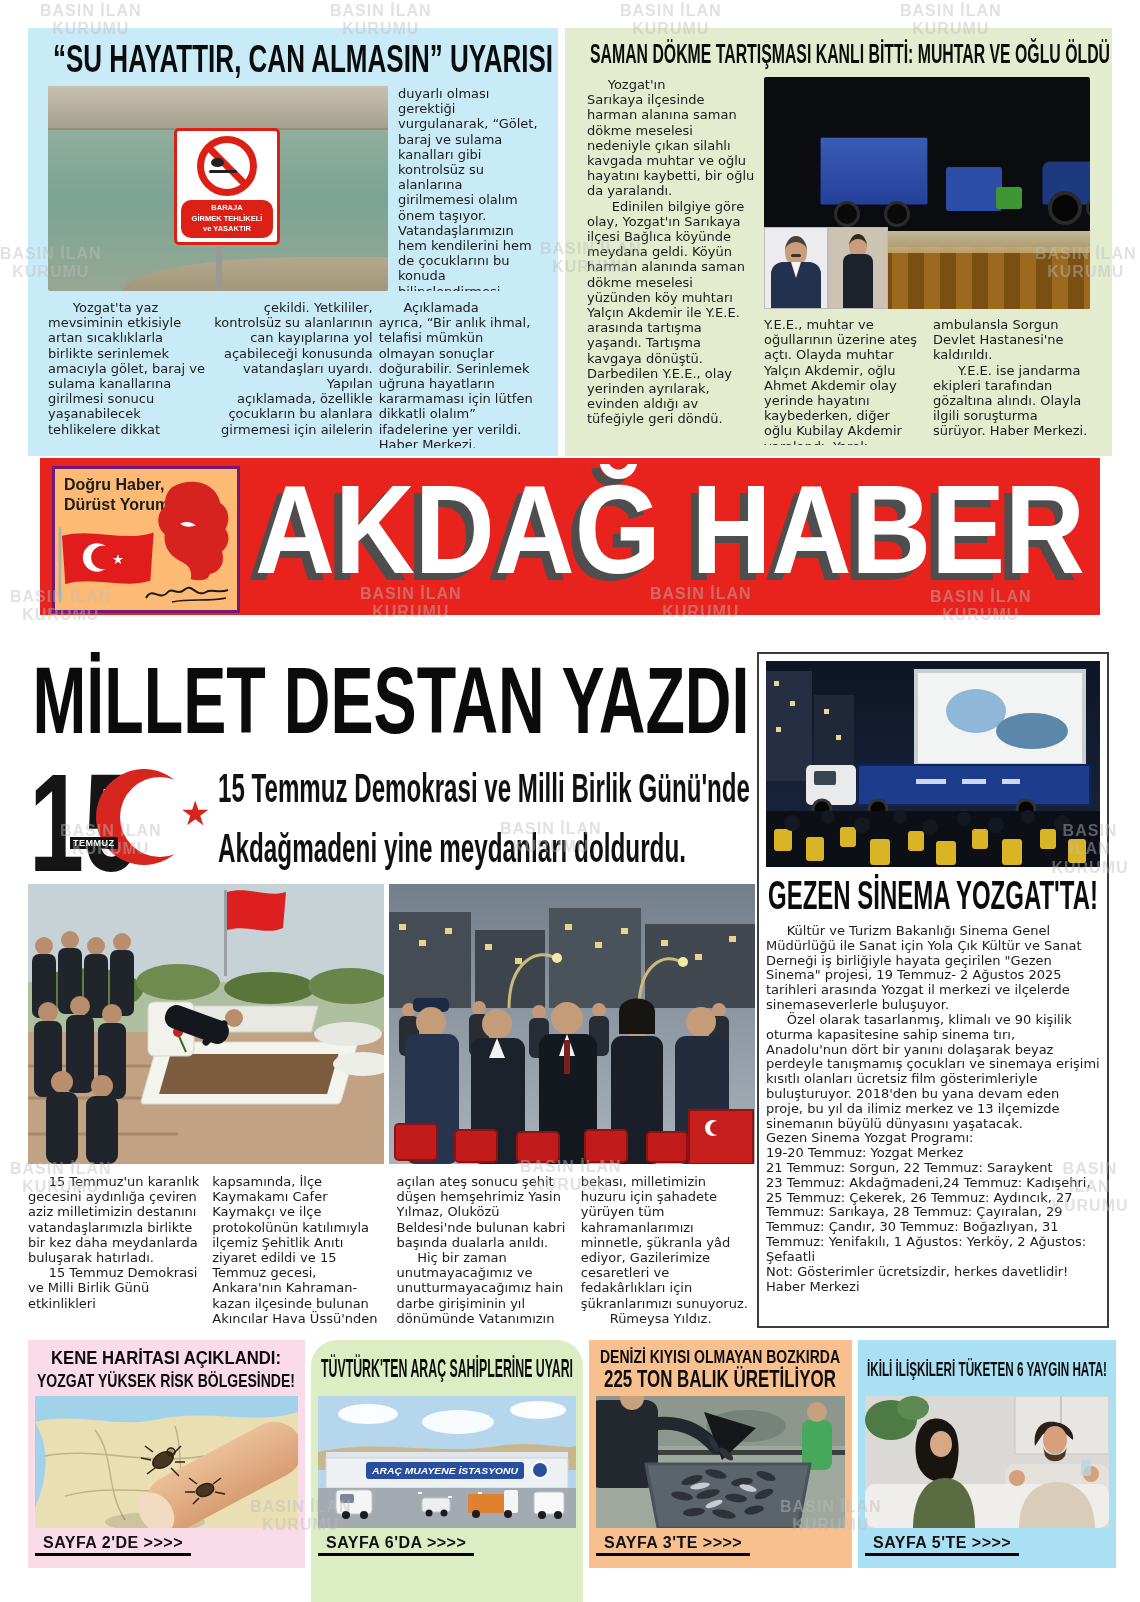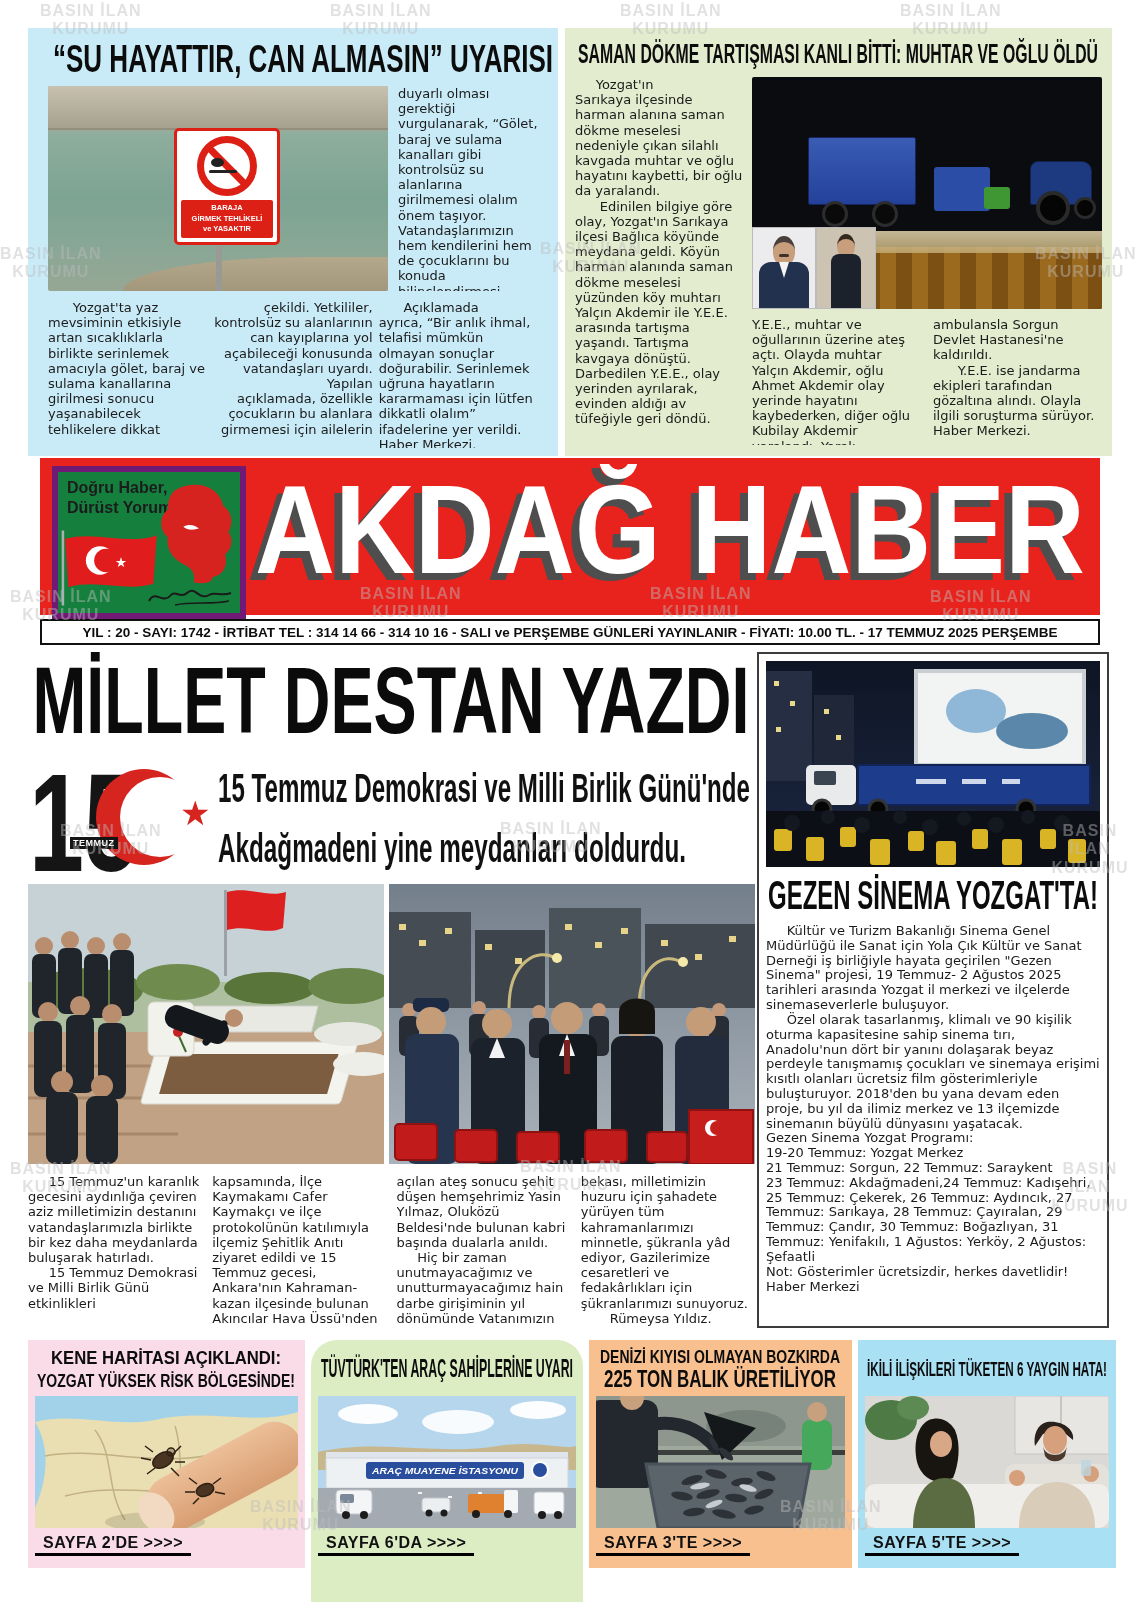--- a/index.html
+++ b/index.html
@@ -29,38 +29,38 @@
       <div class="photo" style="width:340px;height:205px;background:linear-gradient(180deg,#b7b1a1 0,#aca695 19%,#8fae9d 23%,#7ca393 55%,#8aa795 80%,#96a794 100%);border-radius:2px;">
         <div style="position:absolute;left:0;top:0;width:100%;height:42px;background:linear-gradient(180deg,#c8c1b0,#a6a08e);border-bottom:2px solid #948e7c;"></div>
         <div style="position:absolute;right:0;bottom:0;width:78%;height:34px;background:linear-gradient(180deg,#b3a78c,#a2977b);border-top-left-radius:70% 100%;"></div>
         <div style="position:absolute;left:168px;top:160px;width:6px;height:45px;background:#9a9a94;"></div>
         <div style="position:absolute;left:126px;top:42px;width:92px;background:#fff;border:3px solid #dd2016;border-radius:5px;padding:5px 4px 4px;">
           <div style="position:relative;width:46px;height:46px;margin:0 auto;border:7px solid #dd2016;border-radius:50%;">
             <div style="position:absolute;left:-6px;top:19px;width:57px;height:7px;background:#dd2016;transform:rotate(45deg);"></div>
             <div style="position:absolute;left:7px;top:15px;width:13px;height:9px;background:#222;border-radius:50%;"></div>
             <div style="position:absolute;left:5px;top:27px;width:28px;height:3px;background:#222;border-radius:2px;"></div>
           </div>
-          <div style="margin-top:4px;background:#dd2016;color:#fff;font:bold 7.5px 'Liberation Sans',sans-serif;text-align:center;line-height:1.4;white-space:pre-line;padding:3px 1px;border-radius:2px;">BARAJA
+          <div style="margin-top:4px;background:#dd2016;color:#fff;font:bold 7.5px 'Liberation Sans',sans-serif;text-align:center;line-height:1.4;white-space:pre-line;padding:3px 1px;border-radius:10px;">BARAJA
 GİRMEK TEHLİKELİ
 ve YASAKTIR</div>
         </div>
       </div>
       <div class="bodytxt" style="flex:1;height:205px;">duyarlı olması gerektiği vurgulanarak, “Gölet, baraj ve sulama kanalları gibi kontrolsüz su alanlarına girilmemesi olalım önem taşıyor. Vatandaşlarımızın hem kendilerini hem de çocuklarını bu konuda bilinçlendirmesi, olası acı olayların önüne geçecektir” denildi.</div>
     </div>
     <div class="cols" style="gap:6px;margin-top:9px;height:148px;">
       <div class="bodytxt" style="flex:1;">&nbsp;&nbsp;&nbsp;&nbsp;&nbsp;&nbsp;Yozgat'ta yaz mevsiminin etkisiyle artan sıcaklıklarla birlikte serinlemek amacıyla gölet, baraj ve sulama kanallarına girilmesi sonucu yaşanabilecek tehlikelere dikkat</div>
       <div class="bodytxt" style="flex:1;text-align:right;">çekildi. Yetkililer, kontrolsüz su alanlarının can kayıplarına yol açabileceği konusunda vatandaşları uyardı.
 &nbsp;&nbsp;&nbsp;&nbsp;&nbsp;&nbsp;Yapılan
 açıklamada, özellikle çocukların bu alanlara girmemesi için ailelerin</div>
       <div class="bodytxt" style="flex:1;">&nbsp;&nbsp;&nbsp;&nbsp;&nbsp;&nbsp;Açıklamada
 ayrıca, “Bir anlık ihmal, telafisi mümkün olmayan sonuçlar doğurabilir. Serinlemek uğruna hayatların kararmaması için lütfen dikkatli olalım” ifadelerine yer verildi. Haber Merkezi.</div>
     </div>
   </section>
 
-  <section class="abs" style="left:565px;top:28px;width:547px;height:428px;background:#e3ecce;padding:9px 10px;">
+  <section class="abs" style="left:565px;top:28px;width:547px;height:428px;background:#e3ecce;padding:9px 22px;">
     <svg width="527" height="32" viewBox="0 0 527 32">
       <text x="263" y="26" text-anchor="middle" font-weight="bold" font-size="27" fill="#0c0c0c" textLength="520" lengthAdjust="spacingAndGlyphs">SAMAN DÖKME TARTIŞMASI KANLI BİTTİ: MUHTAR VE OĞLU ÖLDÜ</text>
     </svg>
     <div class="cols" style="gap:9px;margin-top:4px;">
       <div class="bodytxt" style="width:168px;height:368px;">&nbsp;&nbsp;&nbsp;&nbsp;&nbsp;Yozgat'ın
 Sarıkaya ilçesinde harman alanına saman dökme meselesi nedeniyle çıkan silahlı kavgada muhtar ve oğlu hayatını kaybetti, bir oğlu da yaralandı.
 &nbsp;&nbsp;&nbsp;&nbsp;&nbsp;&nbsp;Edinilen bilgiye göre olay, Yozgat'ın Sarıkaya ilçesi Bağlıca köyünde meydana geldi. Köyün harman alanında saman dökme meselesi yüzünden köy muhtarı Yalçın Akdemir ile Y.E.E. arasında tartışma yaşandı. Tartışma kavgaya dönüştü. Darbedilen Y.E.E., olay yerinden ayrılarak, evinden aldığı av tüfeğiyle geri döndü.</div>
       <div style="flex:1;">
         <div class="photo" style="width:100%;height:232px;background:#0b0c10;border-radius:2px;">
           <div style="position:absolute;bottom:0;width:100%;height:62px;background:repeating-linear-gradient(90deg,#9c6a1e 0 16px,#7c4f12 16px 32px);"></div>
@@ -87,21 +87,21 @@
         <div class="cols" style="gap:12px;margin-top:8px;height:128px;">
           <div class="bodytxt" style="flex:1;">Y.E.E., muhtar ve oğullarının üzerine ateş açtı. Olayda muhtar Yalçın Akdemir, oğlu Ahmet Akdemir olay yerinde hayatını kaybederken, diğer oğlu Kubilay Akdemir yaralandı. Yaralı,</div>
           <div class="bodytxt" style="flex:1;">ambulansla Sorgun Devlet Hastanesi'ne kaldırıldı.
 &nbsp;&nbsp;&nbsp;&nbsp;&nbsp;&nbsp;Y.E.E. ise jandarma ekipleri tarafından gözaltına alındı. Olayla ilgili soruşturma sürüyor. Haber Merkezi.</div>
         </div>
       </div>
     </div>
   </section>
 
   <header class="abs" style="left:40px;top:458px;width:1060px;height:157px;background:#e8231d;">
-    <div style="position:absolute;left:12px;top:8px;width:182px;height:141px;background:#15803d;border:6px solid #701a75;overflow:hidden;">
+    <div style="position:absolute;left:12px;top:8px;width:182px;height:141px;background:#fdba74;border:3px solid #701a75;overflow:hidden;">
       <div style="position:absolute;left:9px;top:6px;font:bold 16px 'Liberation Sans',sans-serif;color:#1c1c1c;white-space:pre-line;line-height:1.25;">Doğru Haber,
 Dürüst Yorum</div>
       <svg width="100" height="76" viewBox="0 0 120 90" style="position:absolute;left:2px;top:58px;">
         <rect x="2" y="0" width="3" height="90" fill="#a9b0b4"></rect>
         <path d="M6 10 C 42 0 82 18 116 6 L112 64 C 80 74 44 58 10 68 Z" fill="#e01c1c"></path>
         <circle cx="48" cy="36" r="17" fill="#fff"></circle>
         <circle cx="55" cy="36" r="14" fill="#e01c1c"></circle>
         <text x="66" y="44" font-size="16" fill="#fff">★</text>
       </svg>
       <svg width="92" height="104" viewBox="0 0 100 120" style="position:absolute;right:2px;top:8px;">
@@ -112,23 +112,20 @@
         <path d="M4 18 C10 6 18 22 26 12 C30 7 36 16 42 10 C50 2 54 18 64 12 C70 8 76 14 86 10" stroke="#1a1a1a" fill="none" stroke-width="2"></path>
         <path d="M30 22 C48 18 66 22 84 18" stroke="#1a1a1a" fill="none" stroke-width="1.5"></path>
       </svg>
     </div>
     <svg width="856" height="144" viewBox="0 0 856 144" style="position:absolute;left:198px;top:6px;">
       <text x="424" y="116" text-anchor="middle" font-weight="bold" font-size="126" fill="#4e4e4e" textLength="830" lengthAdjust="spacingAndGlyphs">AKDAĞ HABER</text>
       <text x="432" y="109" text-anchor="middle" font-weight="bold" font-size="126" fill="#ffffff" textLength="830" lengthAdjust="spacingAndGlyphs">AKDAĞ HABER</text>
     </svg>
   </header>
 
-  <div class="abs" style="left:40px;top:619px;width:1060px;height:26px;border:2px solid #101010;background:#fff;display:flex;align-items:center;justify-content:center;">
-    <span style="font:bold 13.5px 'Liberation Sans',sans-serif;color:#0d0d0d;white-space:nowrap;">YIL : 20  -  SAYI: 1742  -  İRTİBAT TEL : 314 14 66 - 314 10 16   -   SALI ve PERŞEMBE GÜNLERİ YAYINLANIR   -   FİYATI: 10.00 TL.  -  17  TEMMUZ  2025  PERŞEMBE</span>
-  </div>
 
   <section class="abs" style="left:28px;top:650px;width:727px;height:680px;">
     <svg width="727" height="100" viewBox="0 0 727 100">
       <text x="363" y="83" text-anchor="middle" font-weight="bold" font-size="94" fill="#0b0b0b" textLength="717" lengthAdjust="spacingAndGlyphs">MİLLET DESTAN YAZDI</text>
     </svg>
     <div class="cols" style="align-items:center;gap:12px;height:126px;">
       <div style="position:relative;width:178px;height:124px;flex:none;">
         <svg width="118" height="126" viewBox="0 0 118 126" style="position:absolute;left:0;top:0;">
           <text x="56" y="116" text-anchor="middle" font-weight="bold" font-size="140" fill="#151515" textLength="110" lengthAdjust="spacingAndGlyphs">15</text>
         </svg>

